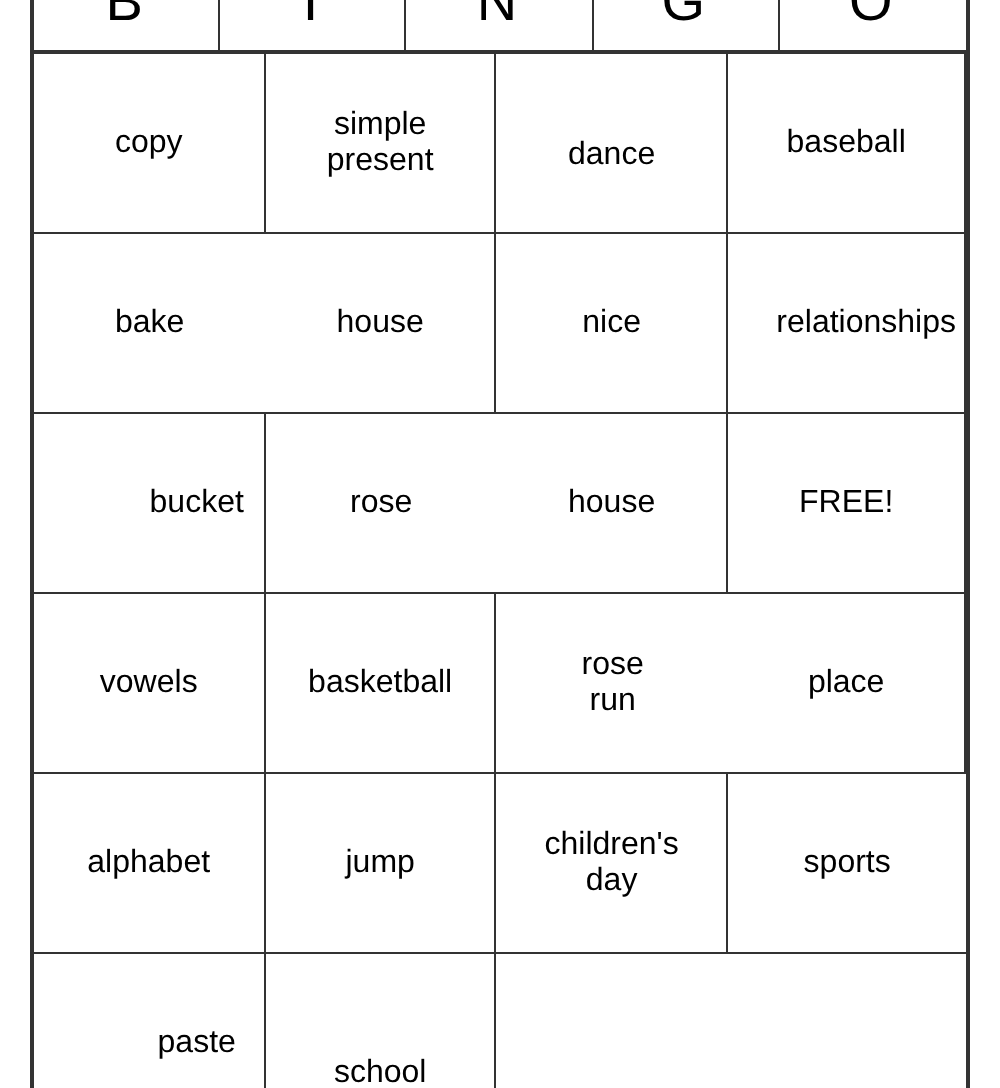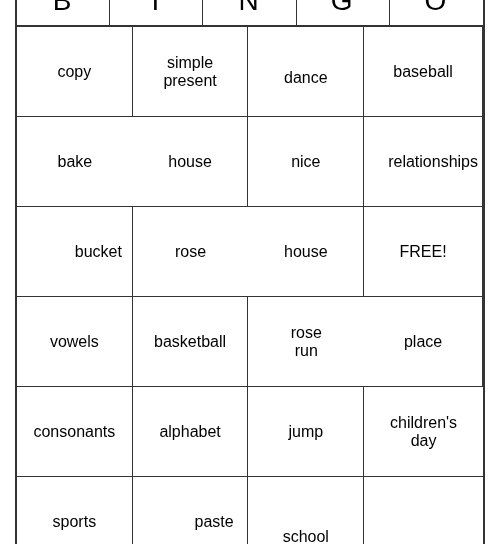--- a/index.html
+++ b/index.html
@@ -130,23 +130,20 @@
         <span class="sm" style="white-space: pre-line;">basketball</span>
       </div>
       <div class="bingo-cell">
         <span class="xl" style="white-space: pre-line;">rose
 run</span>
       </div>
       <div class="bingo-cell">
         <span class="lg" style="white-space: pre-line;">place</span>
       </div>
       <div class="bingo-cell">
-        <span class="xs" style="white-space: pre-line;">consonants</span>
-      </div>
-      <div class="bingo-cell">
         <span class="md" style="white-space: pre-line;">alphabet</span>
       </div>
       <div class="bingo-cell">
         <span class="xl" style="white-space: pre-line;">jump</span>
       </div>
       <div class="bingo-cell">
         <span class="sm" style="white-space: pre-line; text-align: center;">children's
 day</span>
       </div>
       <div class="bingo-cell">

